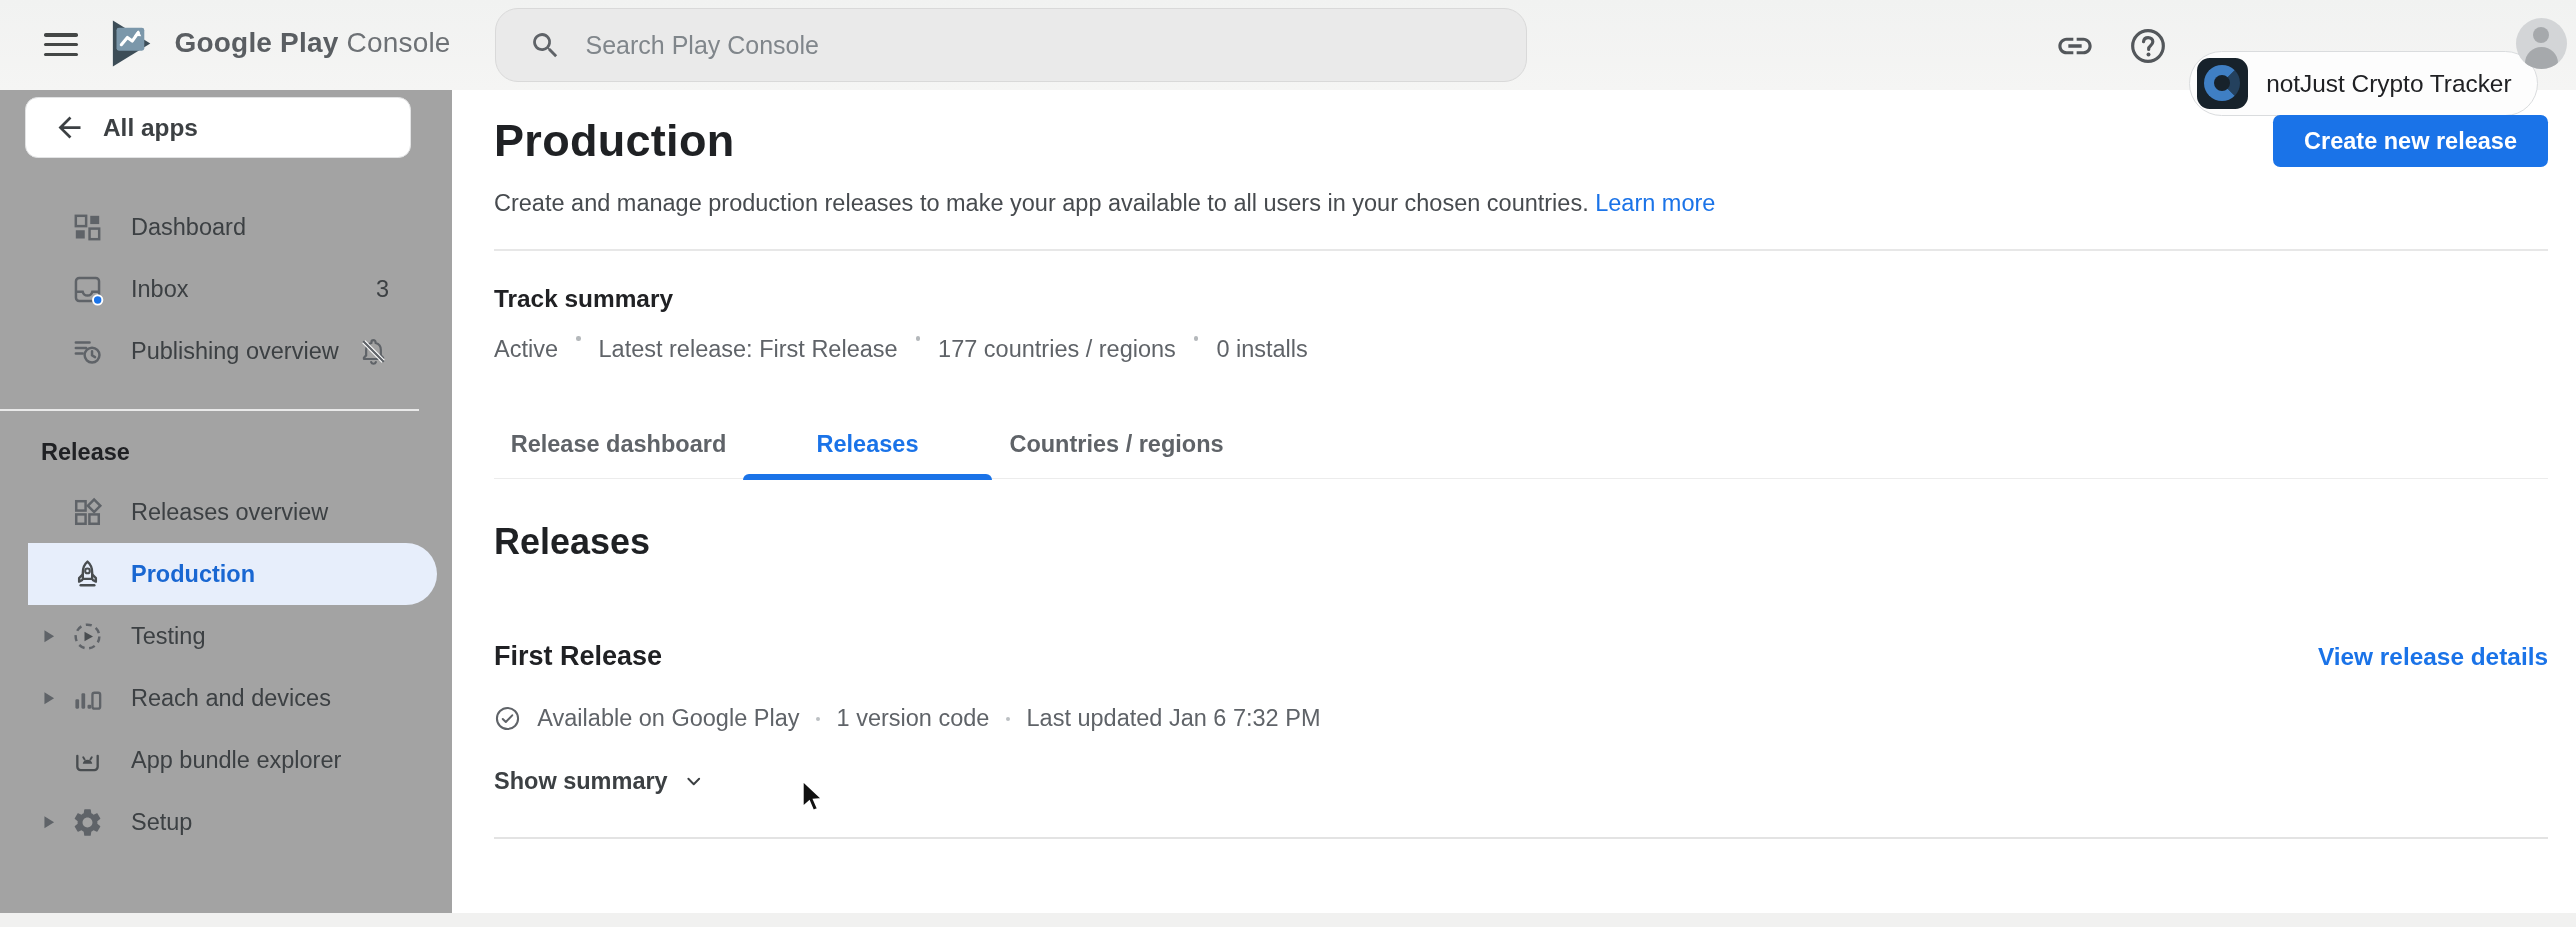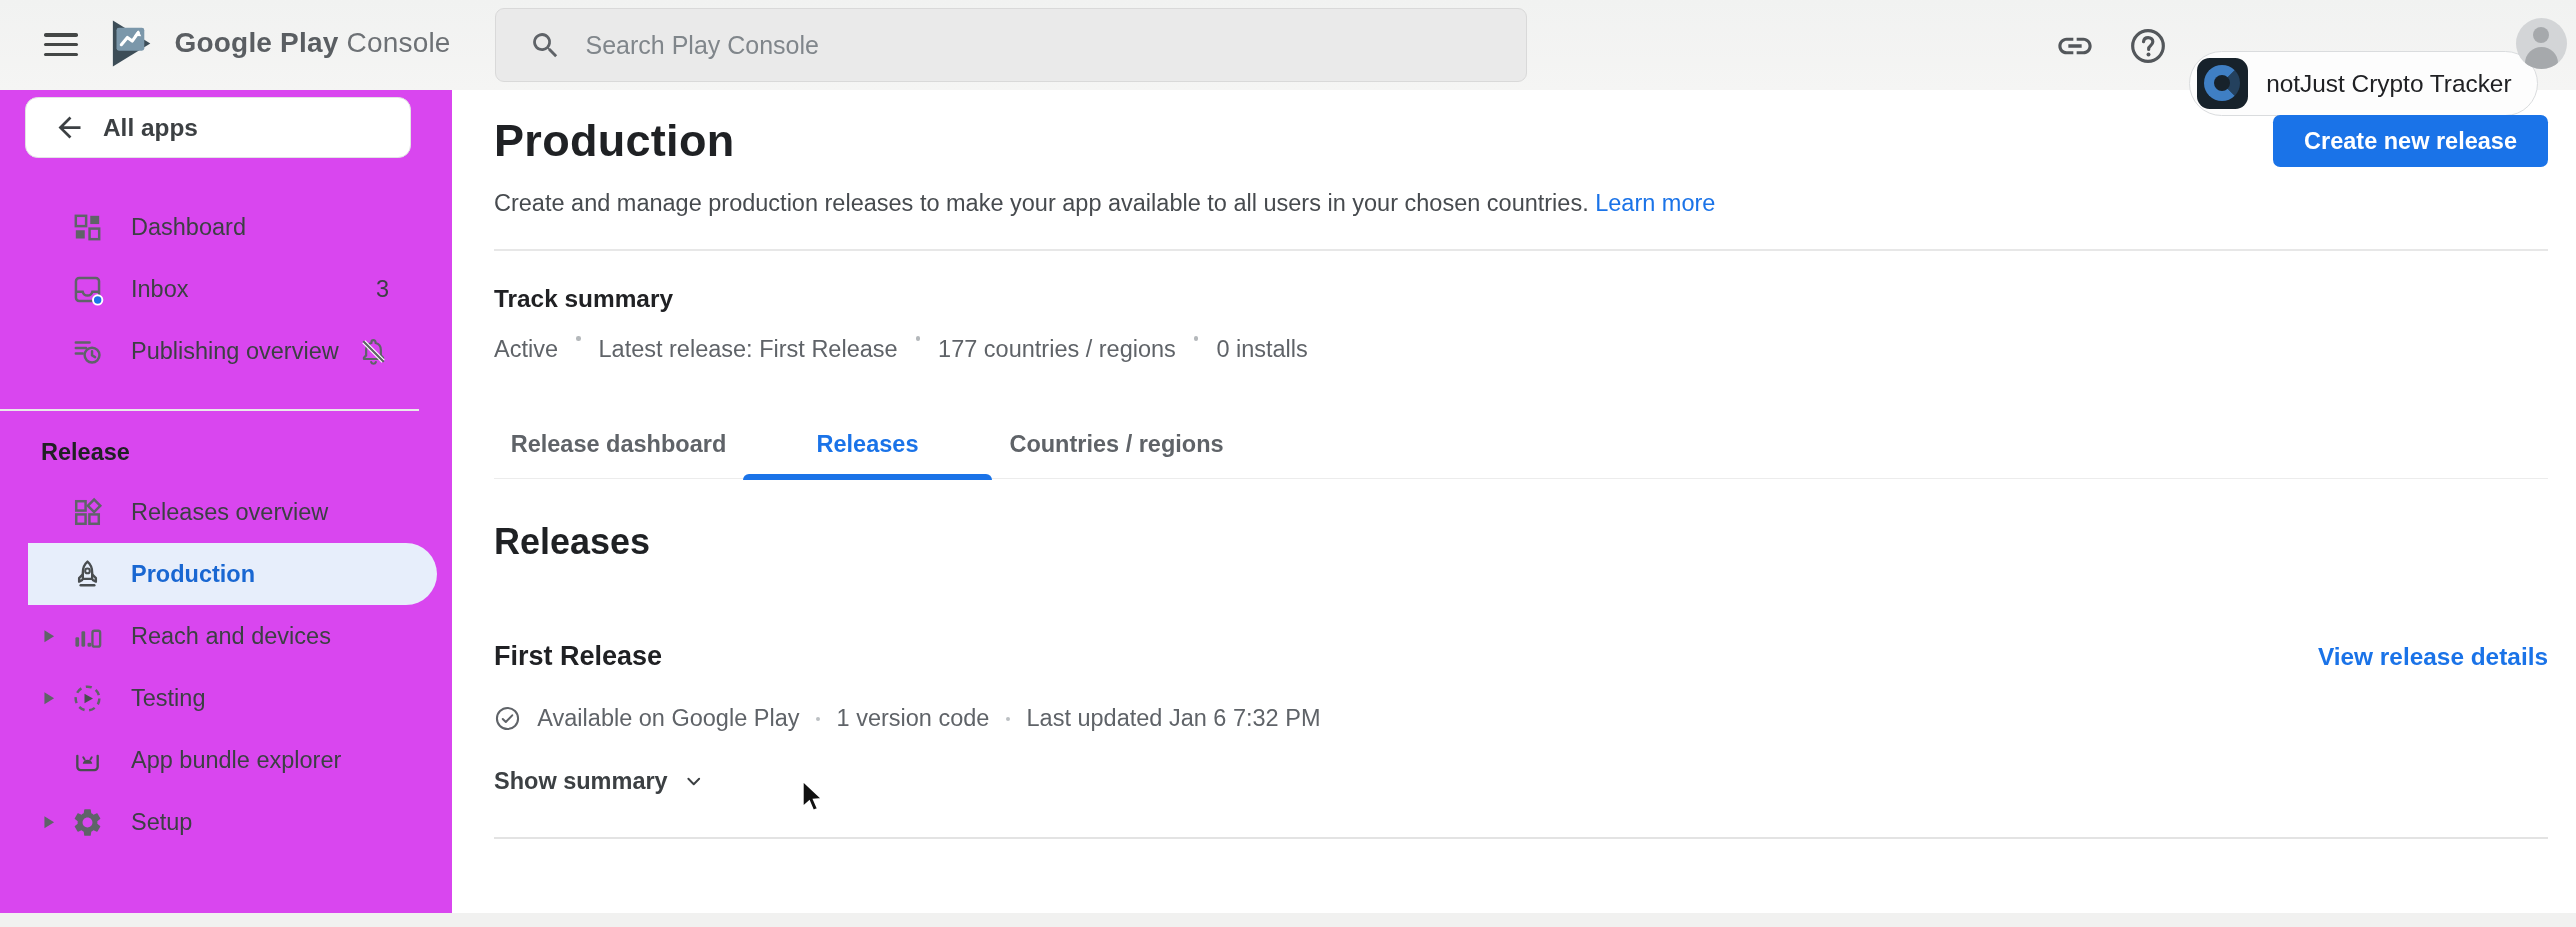--- a/index.html
+++ b/index.html
@@ -19,21 +19,21 @@
   }
   .hamburger { position: absolute; left: 44px; top: 33px; width: 34px; height: 25px; cursor: pointer; }
   .hamburger span { display: block; height: 3.6px; border-radius: 1.8px; background: #444746; margin-bottom: 6.3px; }
   .logo { position: absolute; left: 102px; top: 12.7px; display: flex; align-items: center; }
   .logo-text { margin-left: 14.5px; font-size: 28px; letter-spacing: 0.2px; white-space: nowrap; }
   .logo-text .gp { color: #5a5e62; font-weight: 700; }
   .logo-text .co { color: #6d7175; font-weight: 400; }
 
   .searchbox {
     position: absolute; left: 495px; top: 8.1px; width: 1032px; height: 74px;
-    background: #eaeaea; border: 1.8px solid #d9d9d9; border-radius: 9px;
+    background: #eaeaea; border: 1.8px solid #d9d9d9; border-radius: 23px;
     display: flex; align-items: center; padding-left: 33px;
   }
   .searchbox input {
     border: none; outline: none; background: transparent;
     font-size: 25px; color: #3c4043; margin-left: 23.5px; width: 904px;
     font-family: "Liberation Sans", "DejaVu Sans", sans-serif;
   }
   .searchbox input::placeholder { color: #80868b; }
 
   .topbar-right-icon { position: absolute; top: 26px; cursor: pointer; }
@@ -53,21 +53,21 @@
   .app-switcher .app-name { margin-left: 18px; font-size: 24.4px; color: #202124; white-space: nowrap; }
 
   .avatar {
     position: absolute; left: 2516px; top: 18px; width: 51px; height: 51px; border-radius: 50%;
     background: #d3d5d7; overflow: hidden; cursor: pointer;
   }
   .avatar .head { position: absolute; left: 17px; top: 9px; width: 16.3px; height: 16.3px; border-radius: 50%; background: #a6a9ac; }
   .avatar .body { position: absolute; left: 9px; top: 29px; width: 33px; height: 23.5px; border-radius: 16.3px 16.3px 0 0; background: #a6a9ac; }
 
   
-  .sidebar { position: absolute; left: 0; top: 90px; width: 452px; height: 837px; background: #d946ef; padding-top: 7.2px; }
+  .sidebar { position: absolute; left: 0; top: 90px; width: 452px; height: 837px; background: #a3a3a3; padding-top: 7.2px; }
   .all-apps {
     margin: 0 41px 0 25px; height: 61px; border: 1.8px solid #e2e3e4; border-radius: 12.7px;
     background: #fff; display: flex; align-items: center; padding-left: 27px; cursor: pointer;
   }
   .all-apps .lbl { margin-left: 17px; font-size: 24.4px; font-weight: 700; color: #3c4043; }
 
   .nav { margin-top: 38px; margin-left: 28px; }
   .nav-row {
     height: 62px; display: flex; align-items: center; padding-left: 11px; cursor: pointer;
     position: relative; color: #3c4043;
@@ -276,39 +276,39 @@
         <span class="nav-label">Production</span>
       </div>
 
       <div class="nav-row">
         <span class="expander">
           <svg width="14.5" height="14.5" viewBox="0 0 12 12">
               <polygon points="2,1 10,6 2,11" fill="#5f6368"></polygon>
             </svg>
         </span>
         <svg class="nav-icon" viewBox="0 0 24 24">
-          <rect x="3.2" y="12.6" width="2.7" height="6.8" rx="0.8" fill="#5f6368"></rect>
-          <rect x="7.6" y="8.2" width="2.7" height="11.2" rx="0.8" fill="#5f6368"></rect>
-          <rect x="12" y="16.6" width="2.7" height="2.8" rx="0.8" fill="#5f6368"></rect>
-          <rect x="15.6" y="7.8" width="5.6" height="11.6" rx="1.4" fill="none" stroke="#5f6368" stroke-width="1.7"></rect>
-        </svg>
-        <span class="nav-label">Reach and devices</span>
+          <circle cx="12" cy="12" r="8.6" fill="none" stroke="#5f6368" stroke-width="1.8" stroke-dasharray="4.4 3.4"></circle>
+          <polygon points="9.8,8.6 16,12 9.8,15.4" fill="#494d50"></polygon>
+        </svg>
+        <span class="nav-label">Testing</span>
       </div>
 
       <div class="nav-row">
         <span class="expander">
           <svg width="14.5" height="14.5" viewBox="0 0 12 12">
               <polygon points="2,1 10,6 2,11" fill="#5f6368"></polygon>
             </svg>
         </span>
         <svg class="nav-icon" viewBox="0 0 24 24">
-          <circle cx="12" cy="12" r="8.6" fill="none" stroke="#5f6368" stroke-width="1.8" stroke-dasharray="4.4 3.4"></circle>
-          <polygon points="9.8,8.6 16,12 9.8,15.4" fill="#494d50"></polygon>
-        </svg>
-        <span class="nav-label">Testing</span>
+          <rect x="3.2" y="12.6" width="2.7" height="6.8" rx="0.8" fill="#5f6368"></rect>
+          <rect x="7.6" y="8.2" width="2.7" height="11.2" rx="0.8" fill="#5f6368"></rect>
+          <rect x="12" y="16.6" width="2.7" height="2.8" rx="0.8" fill="#5f6368"></rect>
+          <rect x="15.6" y="7.8" width="5.6" height="11.6" rx="1.4" fill="none" stroke="#5f6368" stroke-width="1.7"></rect>
+        </svg>
+        <span class="nav-label">Reach and devices</span>
       </div>
 
       <div class="nav-row">
         <span class="expander"></span>
         <svg class="nav-icon" viewBox="0 0 24 24">
           <path d="M4.6 8.6v8a2.4 2.4 0 0 0 2.4 2.4h10a2.4 2.4 0 0 0 2.4-2.4v-8" fill="none" stroke="#494d50" stroke-width="1.7" stroke-linecap="round"></path>
           <path d="M8.6 14.4a3.4 3 0 0 1 6.8 0z" fill="#494d50"></path>
           <path d="M9.9 11.2L8.9 9.6M14.1 11.2l1-1.6" stroke="#494d50" stroke-width="1.4" stroke-linecap="round"></path>
         </svg>
         <span class="nav-label">App bundle explorer</span>

